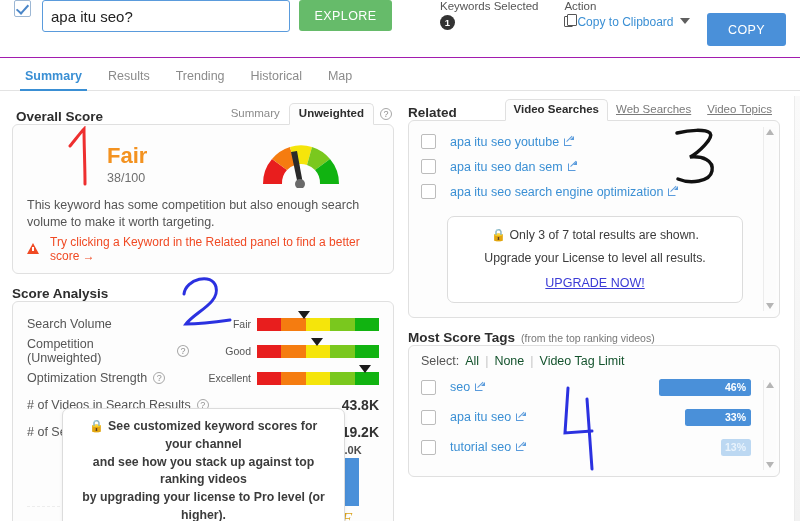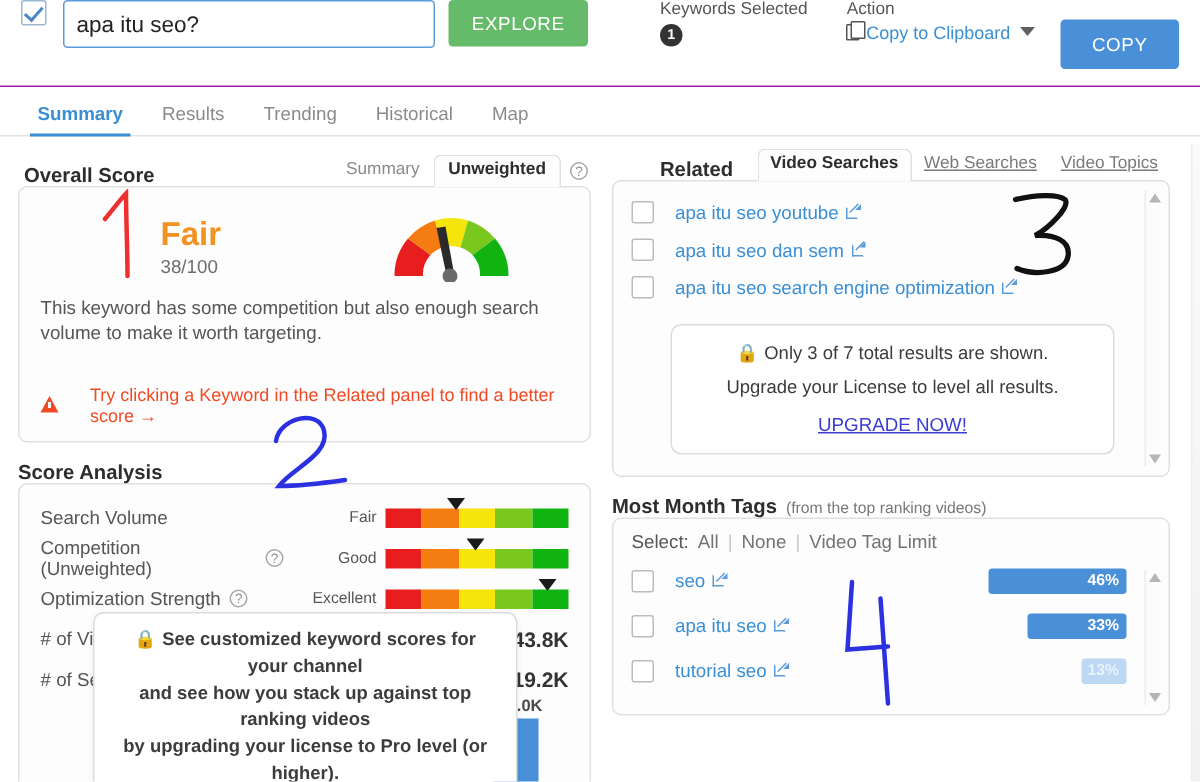--- a/index.html
+++ b/index.html
@@ -136,21 +136,21 @@
     display:inline-flex; align-items:center; justify-content:center;
     width:12px;height:12px;border-radius:50%;border:1px solid #a7a7a7;
     color:#8f8f8f;font-size:9px; margin-left:6px; margin-bottom:4px;
   }
   .score-body { padding: 12px 14px 10px 14px; }
   .score-row { display:flex; align-items:center; height:54px; }
   .score-grade { font-size:22px; font-weight:bold; color:#f39220; margin-left:80px;}
   .score-num { font-size:12.5px; color:#6f6f6f; margin-top:2px;}
   .gauge-wrap { margin-left:auto; margin-right:34px;}
   .score-desc { font-size:12.5px; color:#555; line-height:1.38; margin-top:6px;}
-  .score-warn { font-size:12px; color:#f04a24; margin-top:24px; display:flex; align-items:center; gap:21px;}
+  .score-warn { font-size:12px; color:#f04a24; margin-top:3px; display:flex; align-items:center; gap:11px;}
   .tri-warn {
     width:0;height:0;border-left:6px solid transparent;border-right:6px solid transparent;
     border-bottom:11px solid #f04a24; position:relative;
   }
   .tri-warn::after{content:"";position:absolute;left:-1px;top:4px;width:2px;height:4px;background:#fff;}
 
   
   .sa-title { margin-top: 12px; }
   .sa-body { padding: 9px 14px 6px 14px; position:relative;}
   .sa-row { display:flex; align-items:center; height:27px; font-size:12.5px; color:#555;}
@@ -185,21 +185,21 @@
   .overlay-card {
     position:absolute; left:62px; top:408px; width:283px;
     background:#fff; border:1px solid #dcdcdc; border-radius:7px;
     padding:9px 13px 11px 13px; text-align:center; z-index:25;
     box-shadow: 0 1px 4px rgba(0,0,0,.06);
   }
   .overlay-card p { margin:0; font-size:12.3px; color:#3c3c3c; line-height:1.45;font-weight:bold;}
   .up-link { display:inline-block; margin-top:7px; color:#3b3bd6; font-size:12.5px; text-decoration:underline;}
 
   
-  .rel-head { display:flex; align-items:flex-end;margin-left:32px; }
+  .rel-head { display:flex; align-items:flex-end; }
   .rel-tabs { margin-left:auto; display:flex; align-items:flex-end; gap:0;}
   .rel-tab { font-size:11.5px; color:#7a7a7a; padding:3px 8px 5px 8px; text-decoration:underline; cursor:pointer;}
   .rel-tab.active {
     color:#2d2d2d; font-weight:bold; text-decoration:none;
     background:#fdfdfd; border:1px solid #e0e0e0; border-bottom:1px solid #fdfdfd;
     border-radius:5px 5px 0 0; margin-bottom:-1px;
   }
   .rel-body { padding:8px 10px 8px 12px; height:196px; position:relative; overflow:hidden;}
   .kw-row { display:flex; align-items:center; height:25px; }
   .kw-chk {
@@ -235,21 +235,21 @@
     border-left:4.5px solid transparent;border-right:4.5px solid transparent;
   }
   .vscroll .up { top:2px; border-bottom:6px solid #b5b5b5;}
   .vscroll .dn { bottom:2px; border-top:6px solid #b5b5b5;}
 
   
   .tags-title { margin-top:12px; display:flex; align-items:baseline; gap:6px;}
   .tags-sub { font-size:10.5px; color:#777; font-weight:normal;}
   .tags-body { padding:8px 10px 6px 12px; position:relative; height:130px; overflow:hidden;}
   .select-row { font-size:12.5px; color:#555; display:flex; align-items:center; gap:6px; margin-bottom:4px;}
-  .select-row a { color:#737373; text-decoration:none; cursor:pointer;}
+  .select-row a { color:#14532d; text-decoration:none; cursor:pointer;}
   .sep { color:#c5c5c5; }
   .tag-row { display:flex; align-items:center; height:30px; }
   .tag-bar-wrap { margin-left:auto; width:180px; display:flex; justify-content:flex-end; padding-right:18px;}
   .tag-bar {
     height:17px; background:#4a90d9; border-radius:2.5px;
     color:#fff; font-size:10.5px; font-weight:bold;
     display:flex; align-items:center; justify-content:flex-end; padding-right:5px;
   }
   .tag-bar.pale { background:#bcd8f2; color:#e9f3fc; }
 
@@ -470,21 +470,21 @@
         </div>
 
         <div class="vscroll">
           <span class="arr up"></span>
           <span class="arr dn"></span>
         </div>
       </div>
     </div>
 
     <div class="sect-title tags-title">
-      <span>Most Month Tags</span>
+      <span>Most Score Tags</span>
       <span class="tags-sub">(from the top ranking videos)</span>
     </div>
 
     <div class="panel">
       <div class="tags-body">
         <div class="select-row">
           <span>Select:</span>
           <a>All</a>
           <span class="sep">|</span>
           <a>None</a>

